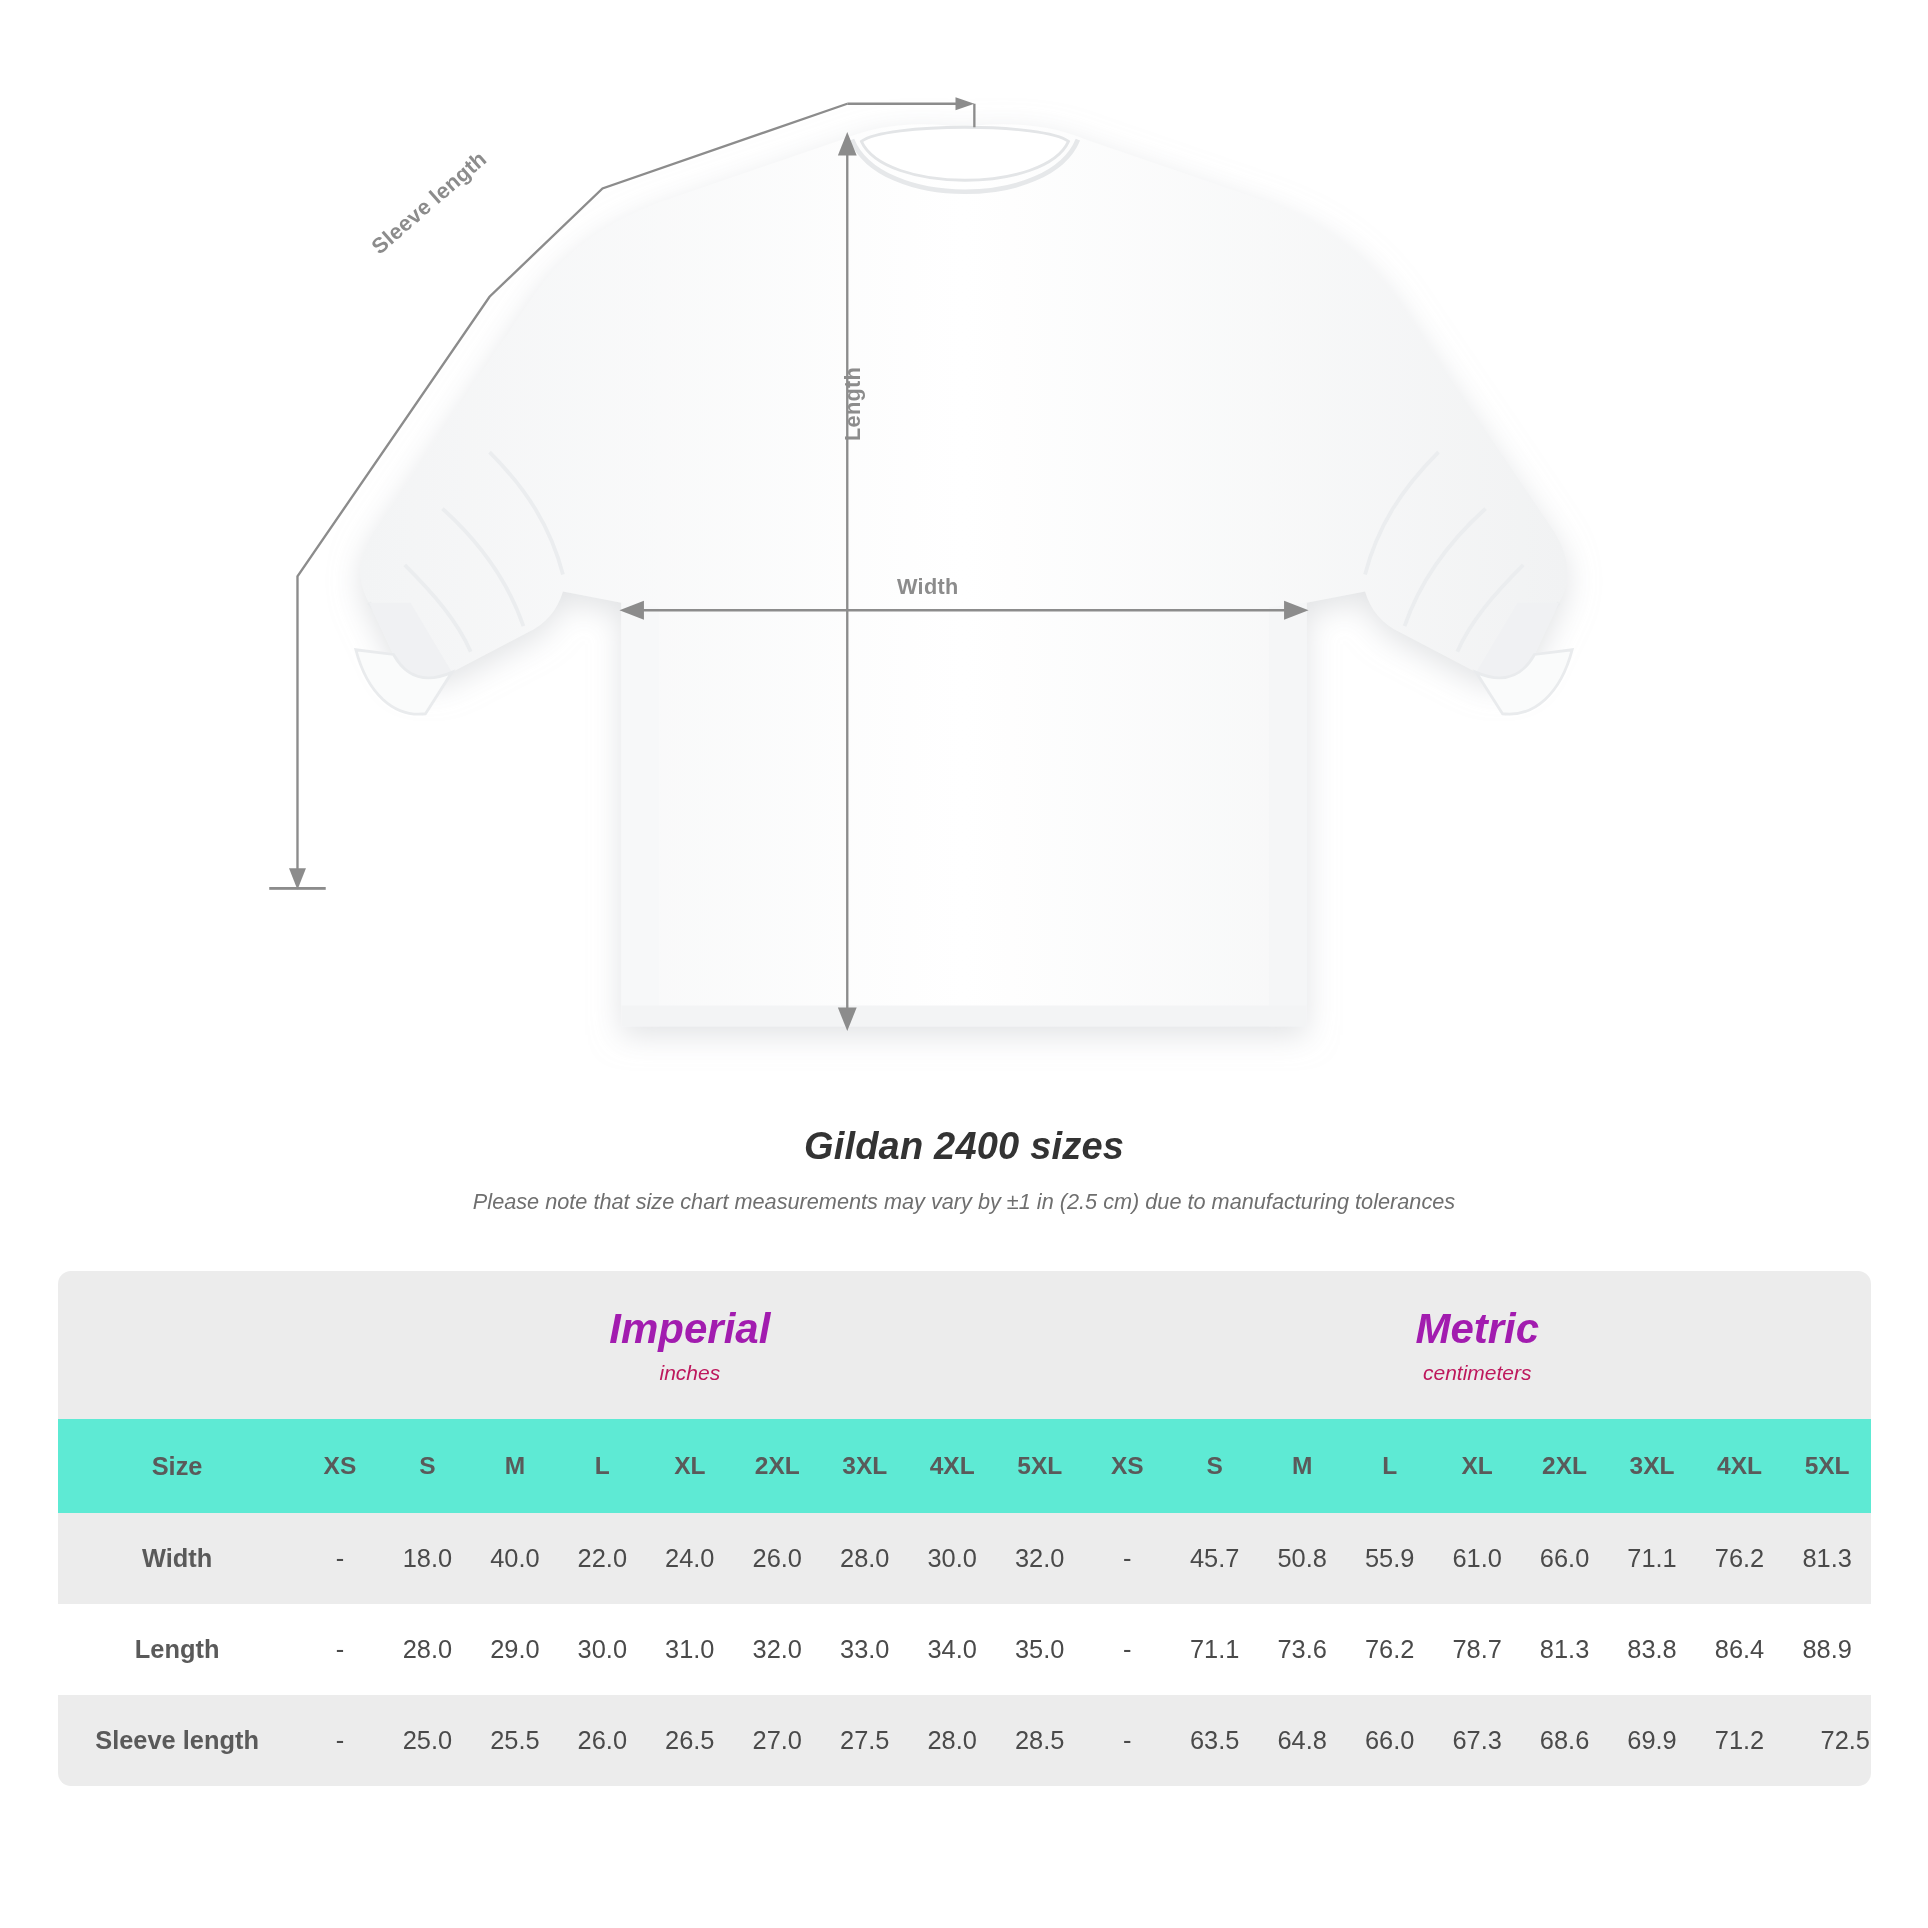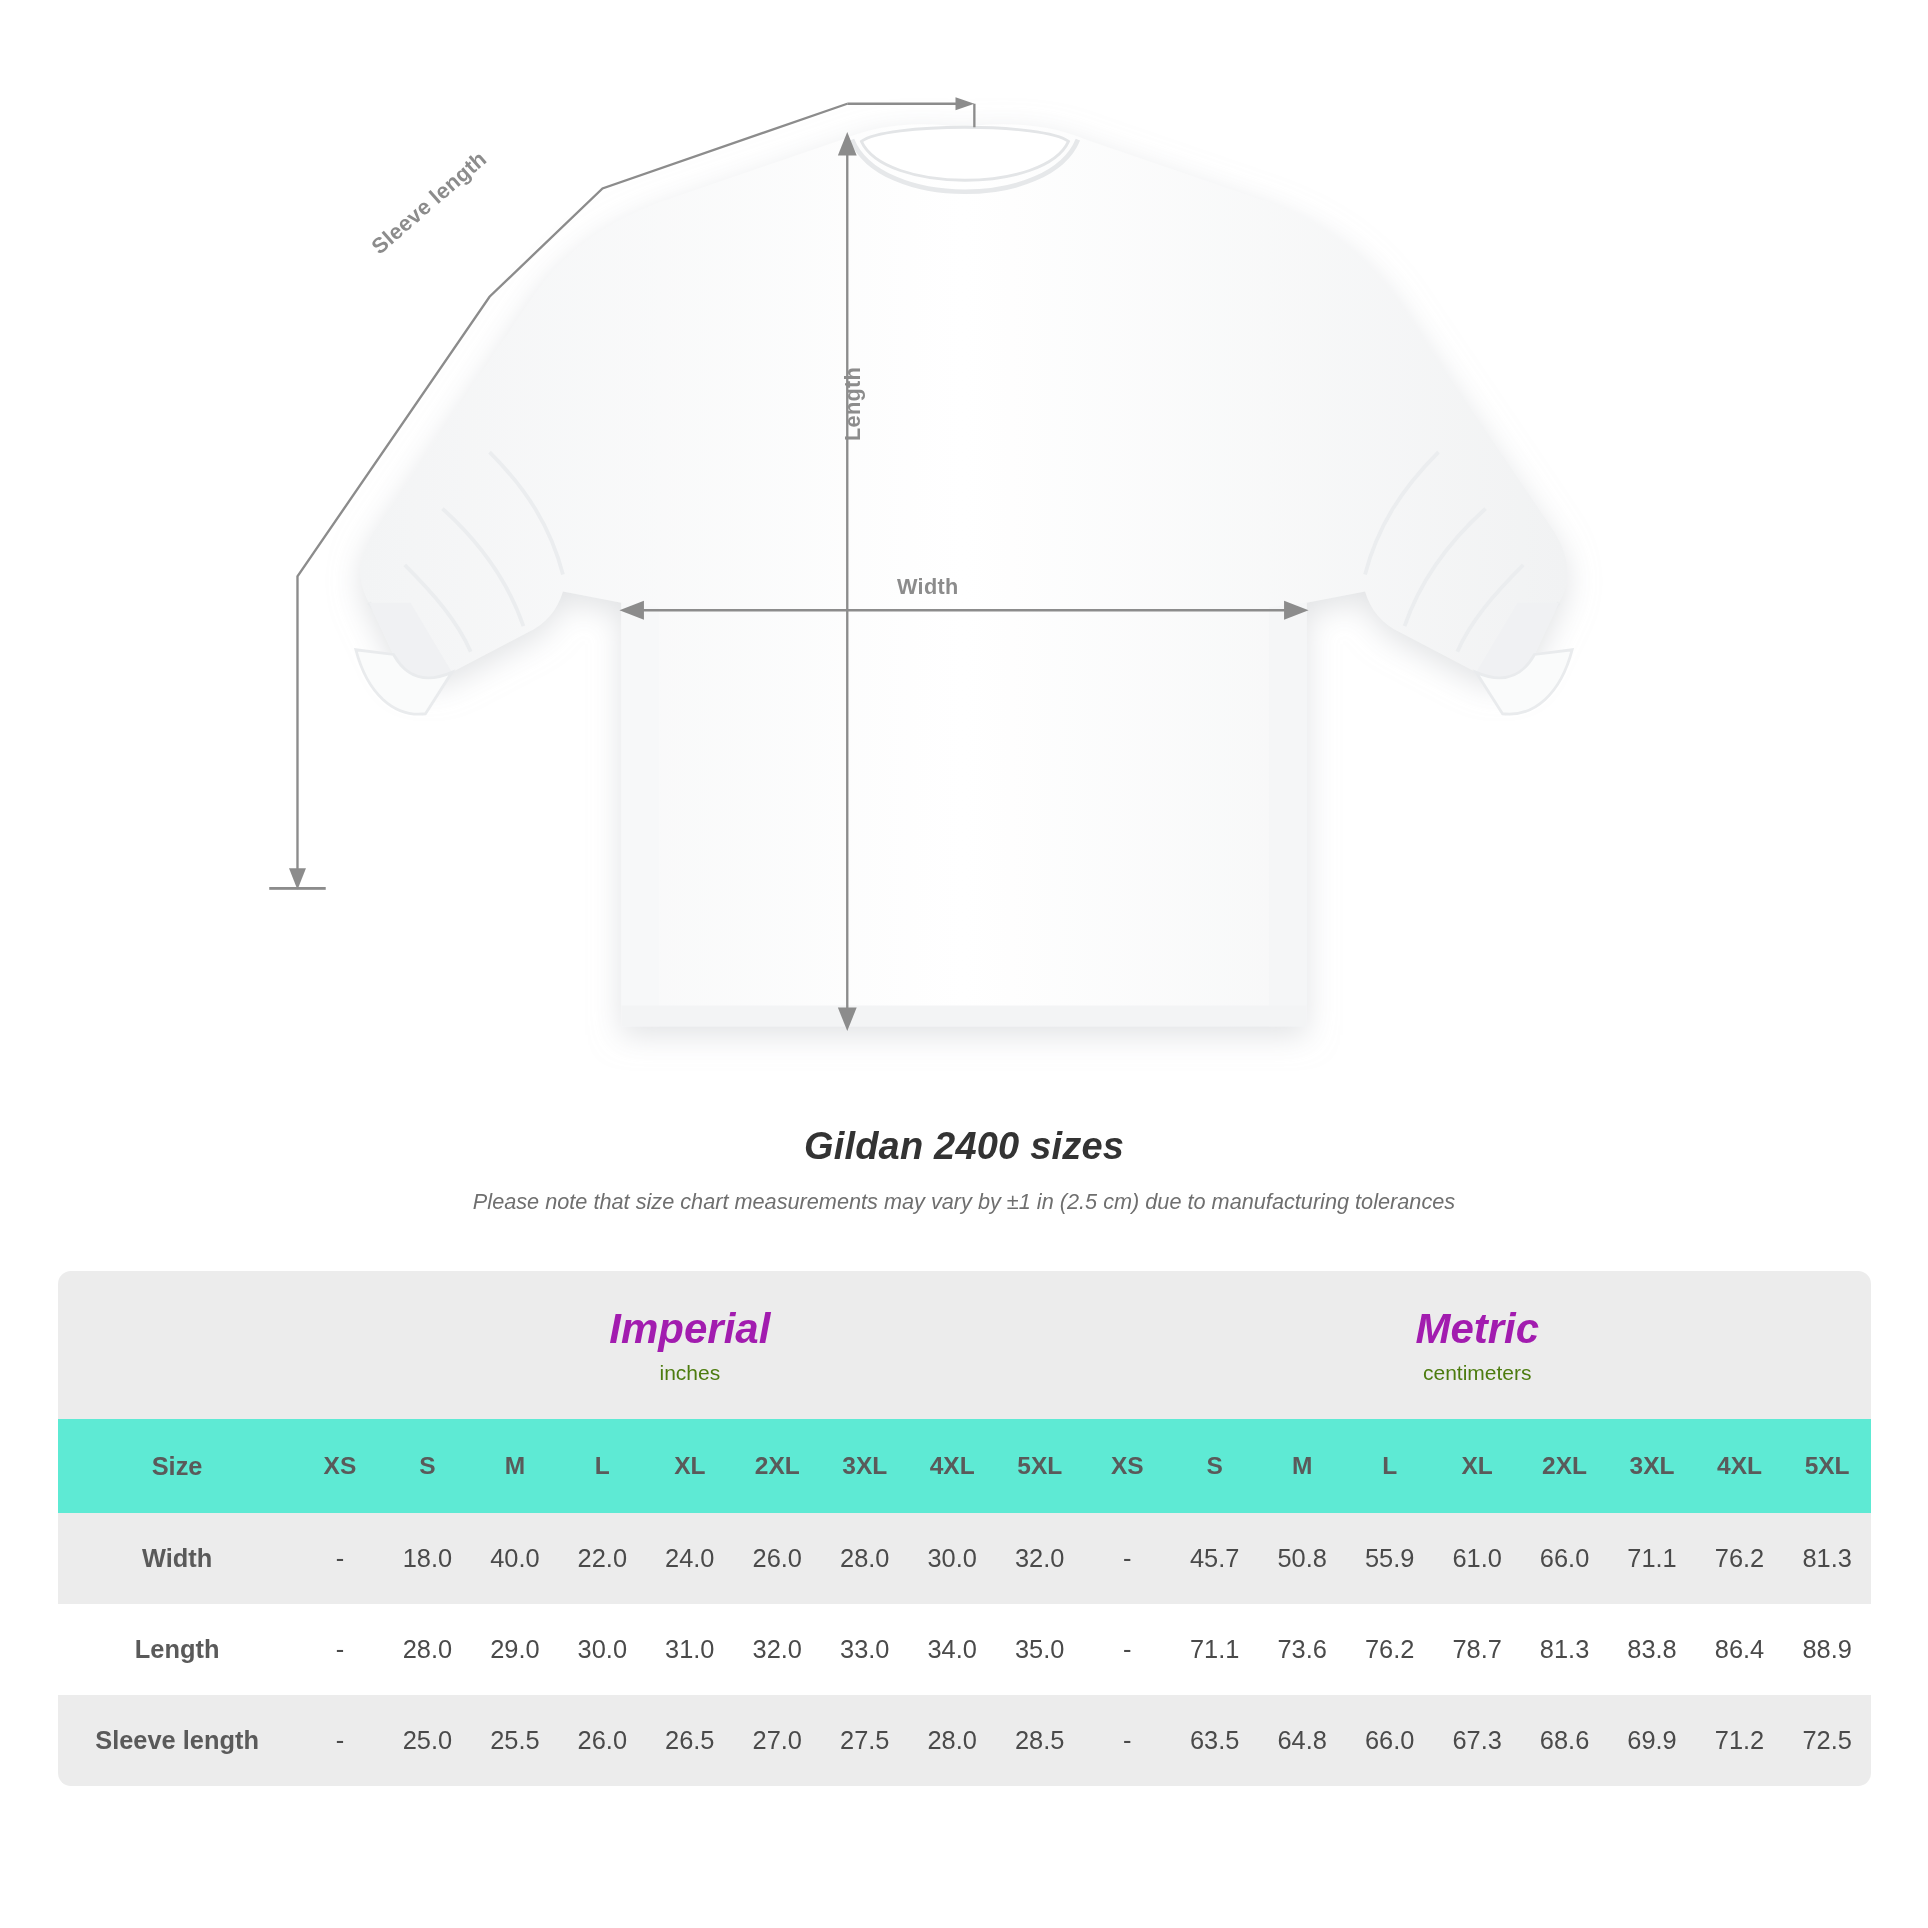--- a/index.html
+++ b/index.html
@@ -117,21 +117,22 @@
   }
   .unit-head .unit-name {
     font-size: 42px;
     font-weight: bold;
     font-style: italic;
     color: #a21caf;
     display: block;
   }
   .unit-head .unit-sub {
     font-size: 21px;
-    color: #4d7c0f;
+    font-style: italic;
+    color: #be185d;
     display: block;
     margin-top: 7.5px;
   }
   .corner-cell {
     background: #ececec;
   }
   .corner-left {
     border-top-left-radius: 13px;
   }
   .corner-right {
@@ -159,20 +160,21 @@
   tr.data-row td.rowlabel {
     font-weight: bold;
     color: #5a5a5a;
     font-size: 25.4px;
   }
   tr.data-row:last-child td:first-child {
     border-bottom-left-radius: 13px;
   }
   tr.data-row:last-child td:last-child {
     border-bottom-right-radius: 13px;
+    text-align: right;
   }
 
   .col-label { width: 226px; }
   .col-data  { width: 83px; }
 </style>
 </head>
 <body>
 
 <div class="page">
 

